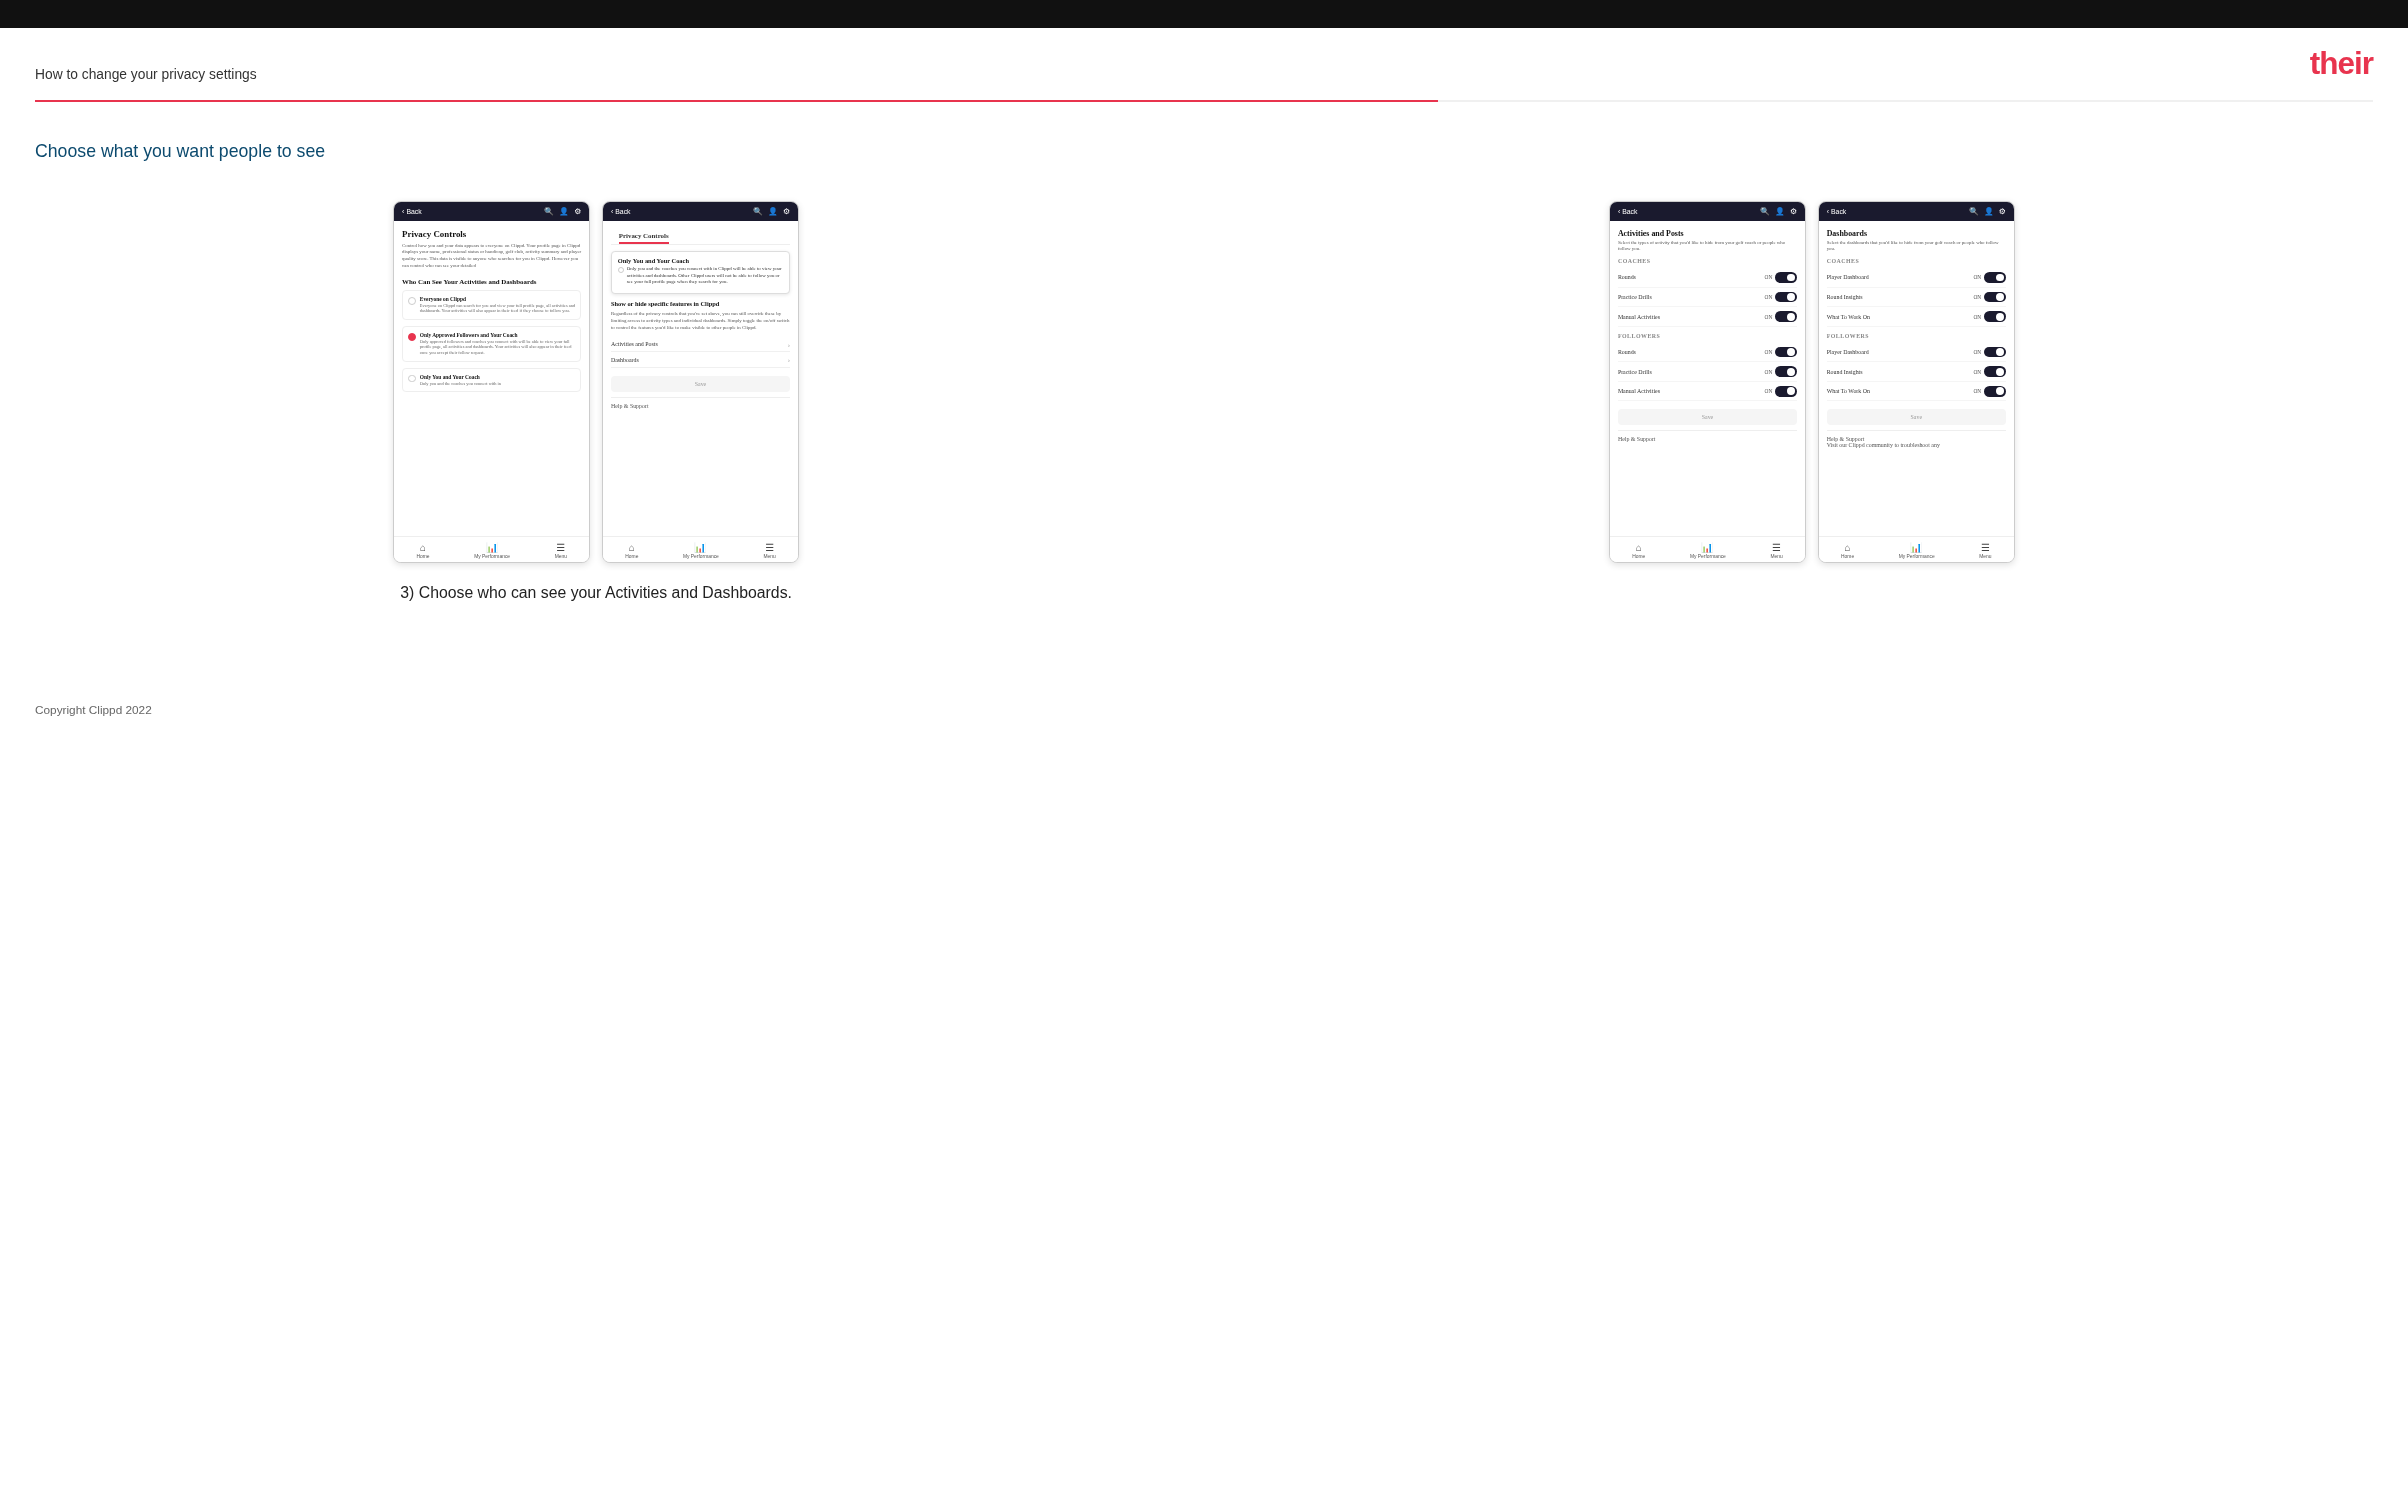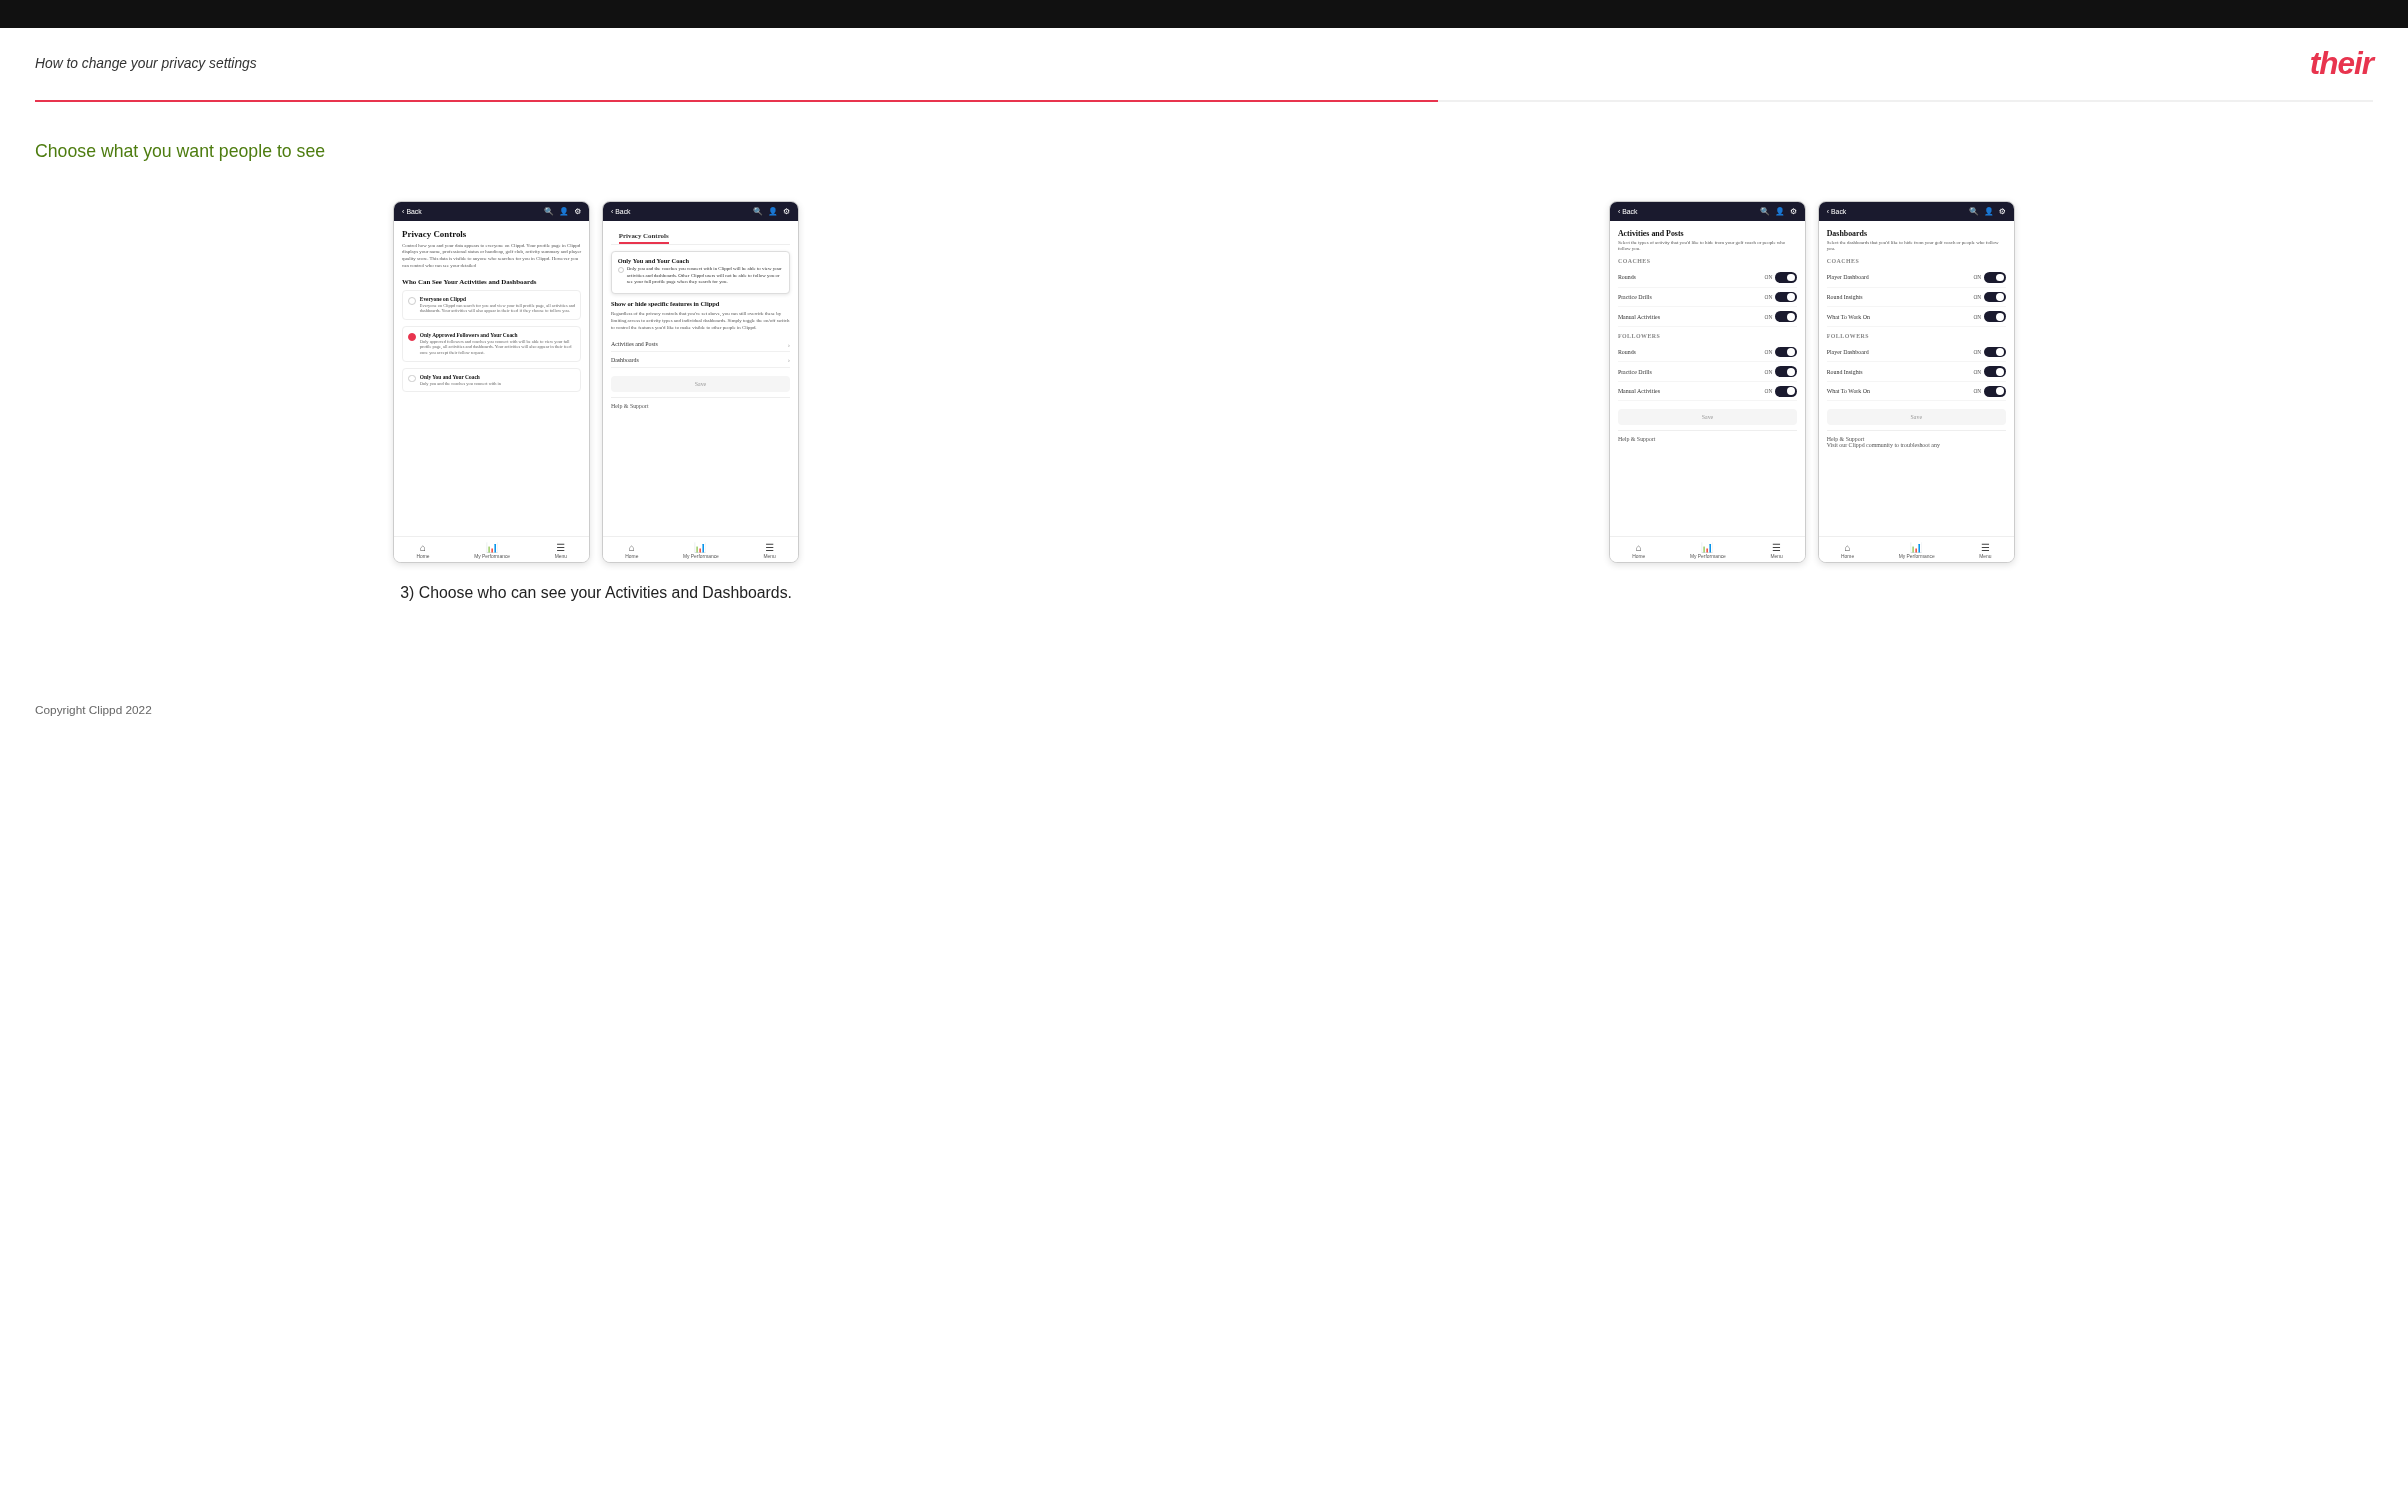--- a/index.html
+++ b/index.html
@@ -13,24 +13,23 @@
     
     .top-bar {
       background: #111;
       height: 27.6px;
       width: 100%;
     }
 
     
     .header {
       display: flex;
-      align-items: center;
+      align-items: flex-end;
       justify-content: space-between;
       padding: 17.7px 35px;
-      font-style: italic;
     }
     .header-title {
       font-size: 13.8px;
       color: #333;
     }
     .logo {
       font-size: 31.5px;
       font-weight: 800;
       color: #e8344e;
       letter-spacing: -1px;
@@ -48,21 +47,21 @@
     }
 
     .page-title {
       font-size: 27.6px;
       font-weight: 800;
       color: #111;
       margin-bottom: 5.9px;
     }
     .page-subtitle {
       font-size: 17.7px;
-      color: #4d7c0f;
+      color: #0c4a6e;
       margin-bottom: 39px;
     }
 
     
     .phone-frame {
       width: 197px;
       border: 1px solid #ccc;
       border-radius: 7.9px;
       overflow: hidden;
       background: #fff;

